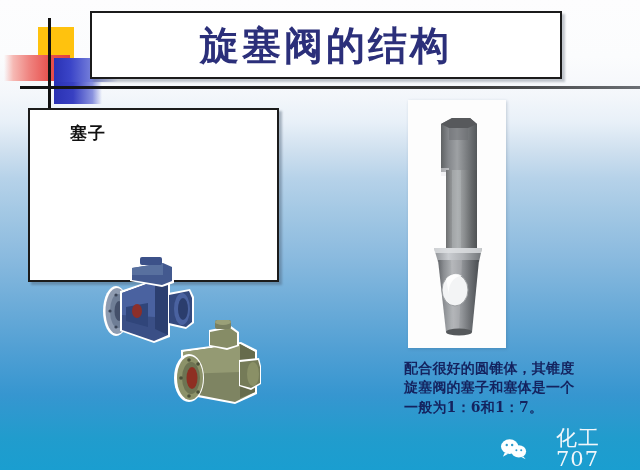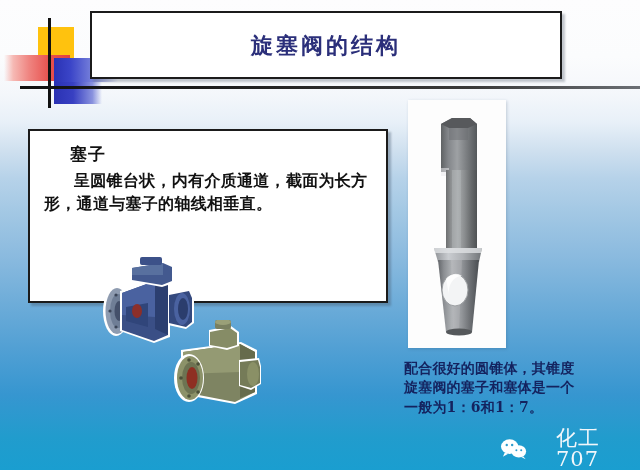--- a/index.html
+++ b/index.html
@@ -72,38 +72,37 @@
     width: 468px; height: 64px;
     background: #ffffff;
     border: 2px solid #1b1b1b;
     box-shadow: 3px 3px 2px rgba(90,100,115,0.35);
     display: flex;
     align-items: center;
     justify-content: center;
   }
   .title-text {
     font-family: "DejaVu Serif", "Liberation Serif", serif;
-    font-size: 22px;
+    font-size: 39px;
     font-weight: 700;
     color: #2b2f7a;
     letter-spacing: 3px;
     line-height: 1;
   }
 
   
   .text-box {
     position: absolute;
     left: 28px; top: 108px;
-    width: 360px; height: 174px;
+    width: 251px; height: 174px;
     background: #ffffff;
     border: 2px solid #1b1b1b;
     box-shadow: 3px 3px 2px rgba(70,90,110,0.4);
     box-sizing: border-box;
     padding: 10px 12px 0 14px;
-    margin-top: 21px;
   }
   .tb-head {
     font-family: "DejaVu Serif", "Liberation Serif", serif;
     font-size: 17px;
     font-weight: 700;
     color: #111111;
     margin: 2px 0 4px 26px;
     letter-spacing: 1px;
   }
   .tb-body {
@@ -182,21 +181,20 @@
     <div class="deco-vline"></div>
   </div>
   <div class="deco-hline"></div>
 
   <div class="title-box">
     <div class="title-text">旋塞阀的结构</div>
   </div>
 
   <div class="text-box">
     <div class="tb-head">塞子</div>
-    <div class="tb-body">呈圆锥台状，内有介质通道，截面为长方形，通道与塞子的轴线相垂直。</div>
   </div>
 
   <svg class="valve-blue" viewBox="0 0 108 98">
     <g>
       <ellipse cx="20" cy="56" rx="13" ry="25" fill="#ffffff"></ellipse>
       <ellipse cx="21" cy="56" rx="11.5" ry="23" fill="#8e9bb0"></ellipse>
       <ellipse cx="22" cy="56" rx="8" ry="17" fill="#6f7e96"></ellipse>
       <ellipse cx="23" cy="56" rx="4.5" ry="10" fill="#44506a"></ellipse>
       <circle cx="20" cy="40" r="1.6" fill="#3b4558"></circle>
       <circle cx="20" cy="72" r="1.6" fill="#3b4558"></circle>

